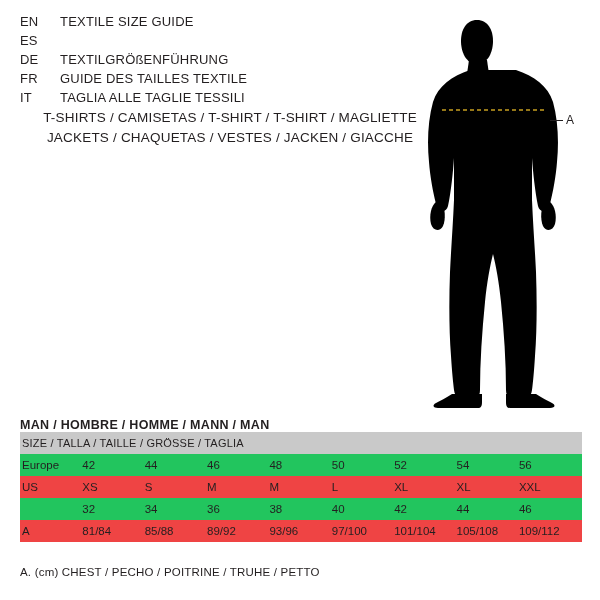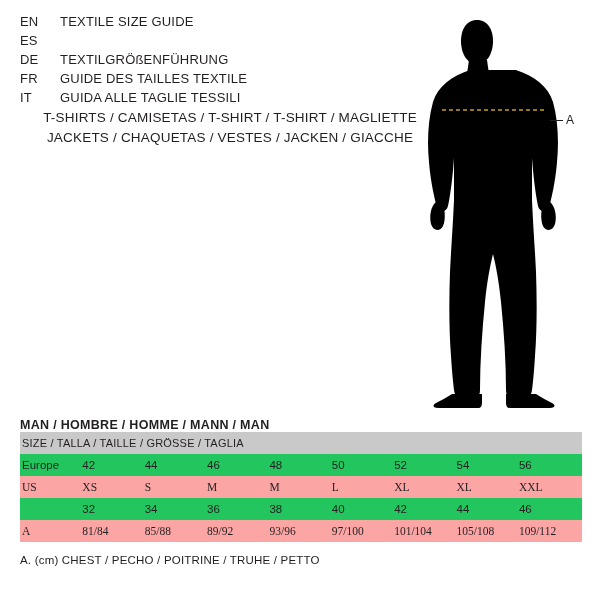--- a/index.html
+++ b/index.html
@@ -114,32 +114,31 @@
   }
   .row-header td {
     background: #c9c9c9;
     font-size: 11px;
     letter-spacing: 0.2px;
   }
   .row-shade td {
     background: #22c55e;
   }
   .row-plain td {
-    background: #fca5a5;
-    font-family: Liberation Serif, serif;
+    background: #ef4444;
   }
   .col-label {
     width: 86px;
     padding-left: 2px !important;
   }
   .col-v {
     width: 68px;
   }
   .footnote {
-    margin-top: 12px;
+    margin-top: 24px;
     font-size: 11.5px;
     letter-spacing: 0.2px;
     white-space: nowrap;
   }
 </style>
 </head>
 <body>
 
 <div class="page">
 
@@ -154,21 +153,21 @@
     <div class="legend-row">
       <div class="legend-code">DE</div>
       <div class="legend-text">TEXTILGRÖßENFÜHRUNG</div>
     </div>
     <div class="legend-row">
       <div class="legend-code">FR</div>
       <div class="legend-text">GUIDE DES TAILLES TEXTILE</div>
     </div>
     <div class="legend-row">
       <div class="legend-code">IT</div>
-      <div class="legend-text">GUIDA ALLE TAGLIE TESSILI</div>
+      <div class="legend-text">TAGLIA ALLE TAGLIE TESSILI</div>
     </div>
   </div>
 
   <div class="categories">
     <div class="category-line">T-SHIRTS / CAMISETAS / T-SHIRT / T-SHIRT / MAGLIETTE</div>
     <div class="category-line">JACKETS / CHAQUETAS / VESTES / JACKEN / GIACCHE</div>
   </div>
 
   <div class="figure-wrap">
     <svg width="200" height="400" viewBox="0 0 200 400">

